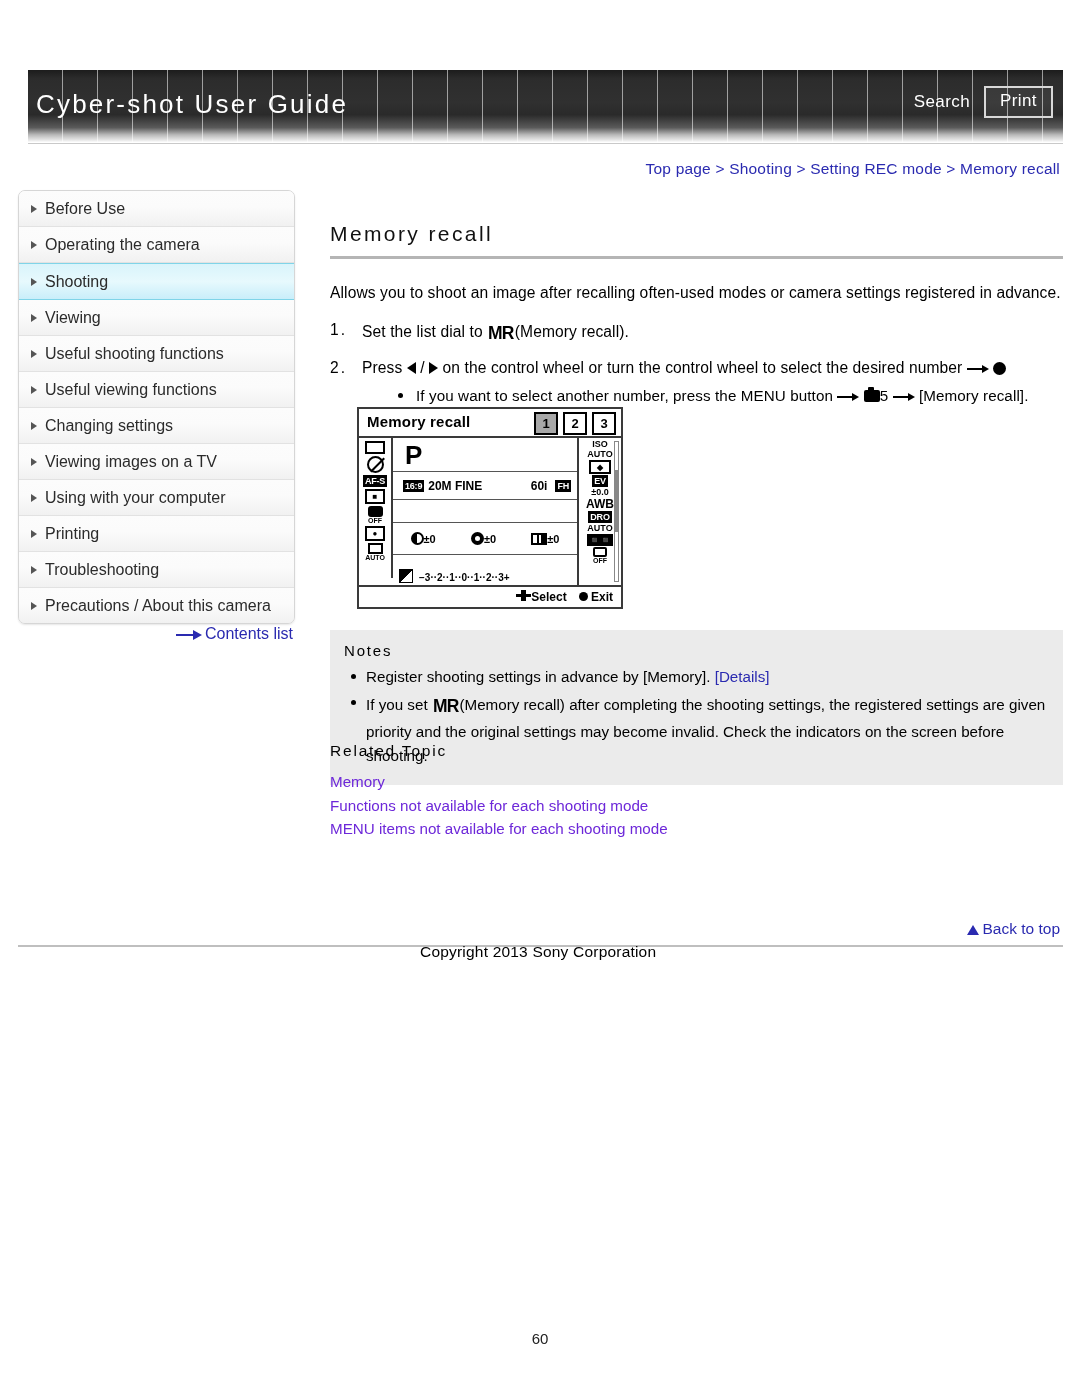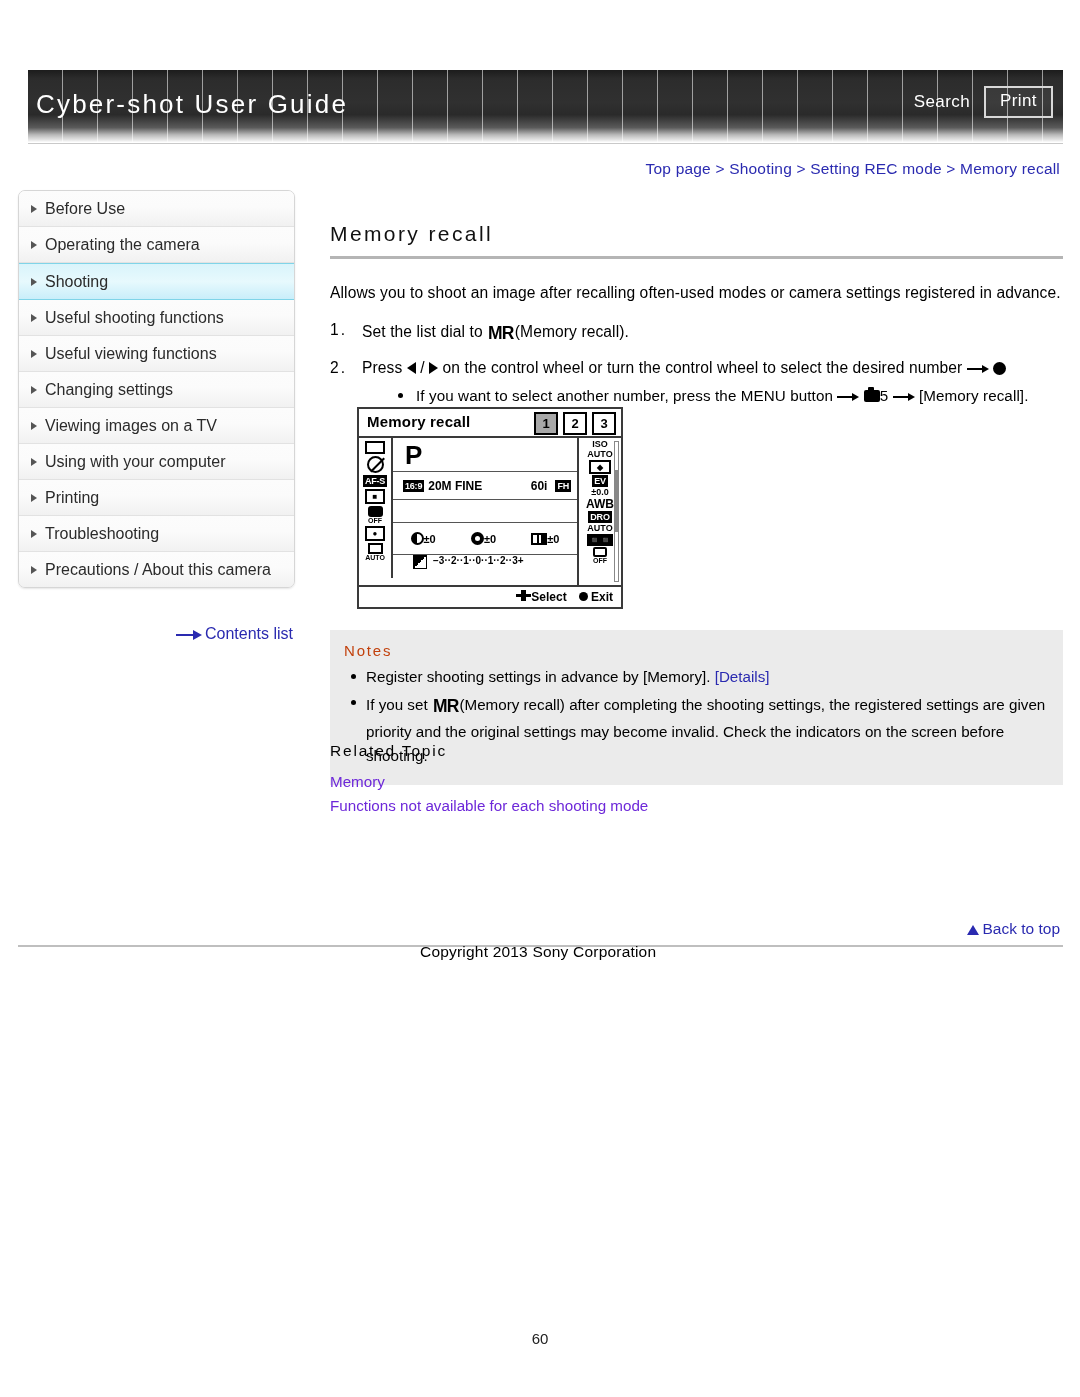--- a/index.html
+++ b/index.html
@@ -424,23 +424,23 @@
     display: flex;
     align-items: center;
     justify-content: space-around;
     font-size: 11px;
     font-weight: bold;
     box-sizing: border-box;
   }
   .lcd-ev {
     height: 28px;
     display: flex;
-    align-items: flex-start;
+    align-items: flex-end;
     gap: 6px;
-    padding-left: 20px;
+    padding-left: 6px;
     font-size: 10px;
     font-weight: bold;
     box-sizing: border-box;
   }
   .lcd-bottom {
     position: absolute;
     left: 0; right: 0; bottom: 0;
     height: 22px;
     border-top: 2px solid #3a3a3a;
     display: flex;
@@ -529,21 +529,21 @@
   .notes {
     position: absolute;
     left: 330px;
     top: 630px;
     width: 733px;
     background: #ebebeb;
     padding: 12px 14px 16px 14px;
     box-sizing: border-box;
   }
   .notes-title {
-    color: #c2410c;
+    color: #000000;
     font-size: 15px;
     letter-spacing: 1.8px;
     margin-bottom: 6px;
   }
   .note-item {
     position: relative;
     padding-left: 22px;
     font-size: 15.2px;
     line-height: 1.55;
     margin-bottom: 2px;
@@ -639,20 +639,24 @@
     <span class="tri"></span>
     <span>Before Use</span>
   </div>
   <div class="side-item">
     <span class="tri"></span>
     <span>Operating the camera</span>
   </div>
   <div class="side-item active">
     <span class="tri"></span>
     <span>Shooting</span>
+  </div>
+  <div class="side-item">
+    <span class="tri"></span>
+    <span>Viewing</span>
   </div>
   <div class="side-item">
     <span class="tri"></span>
     <span>Useful shooting functions</span>
   </div>
   <div class="side-item">
     <span class="tri"></span>
     <span>Useful viewing functions</span>
   </div>
   <div class="side-item">
@@ -804,20 +808,21 @@
     <span class="dot"></span>
     <span>If you set</span>
     <span class="mr-glyph">MR</span><span>(Memory recall) after completing the shooting settings, the registered settings are given priority and the original settings may become invalid. Check the indicators on the screen before shooting.</span>
   </div>
 </div>
 
 <div class="related">
   <div class="related-title">Related Topic</div>
   <a class="related-link">Memory</a>
   <a class="related-link">Functions not available for each shooting mode</a>
+  <a class="related-link">MENU items not available for each shooting mode</a>
 </div>
 
 <div class="back-to-top">
   <span class="back-tri"></span><span>Back to top</span>
 </div>
 <div class="footer-rule"></div>
 <div class="copyright">Copyright 2013 Sony Corporation</div>
 <div class="page-number">60</div>
 
 </body></html>

